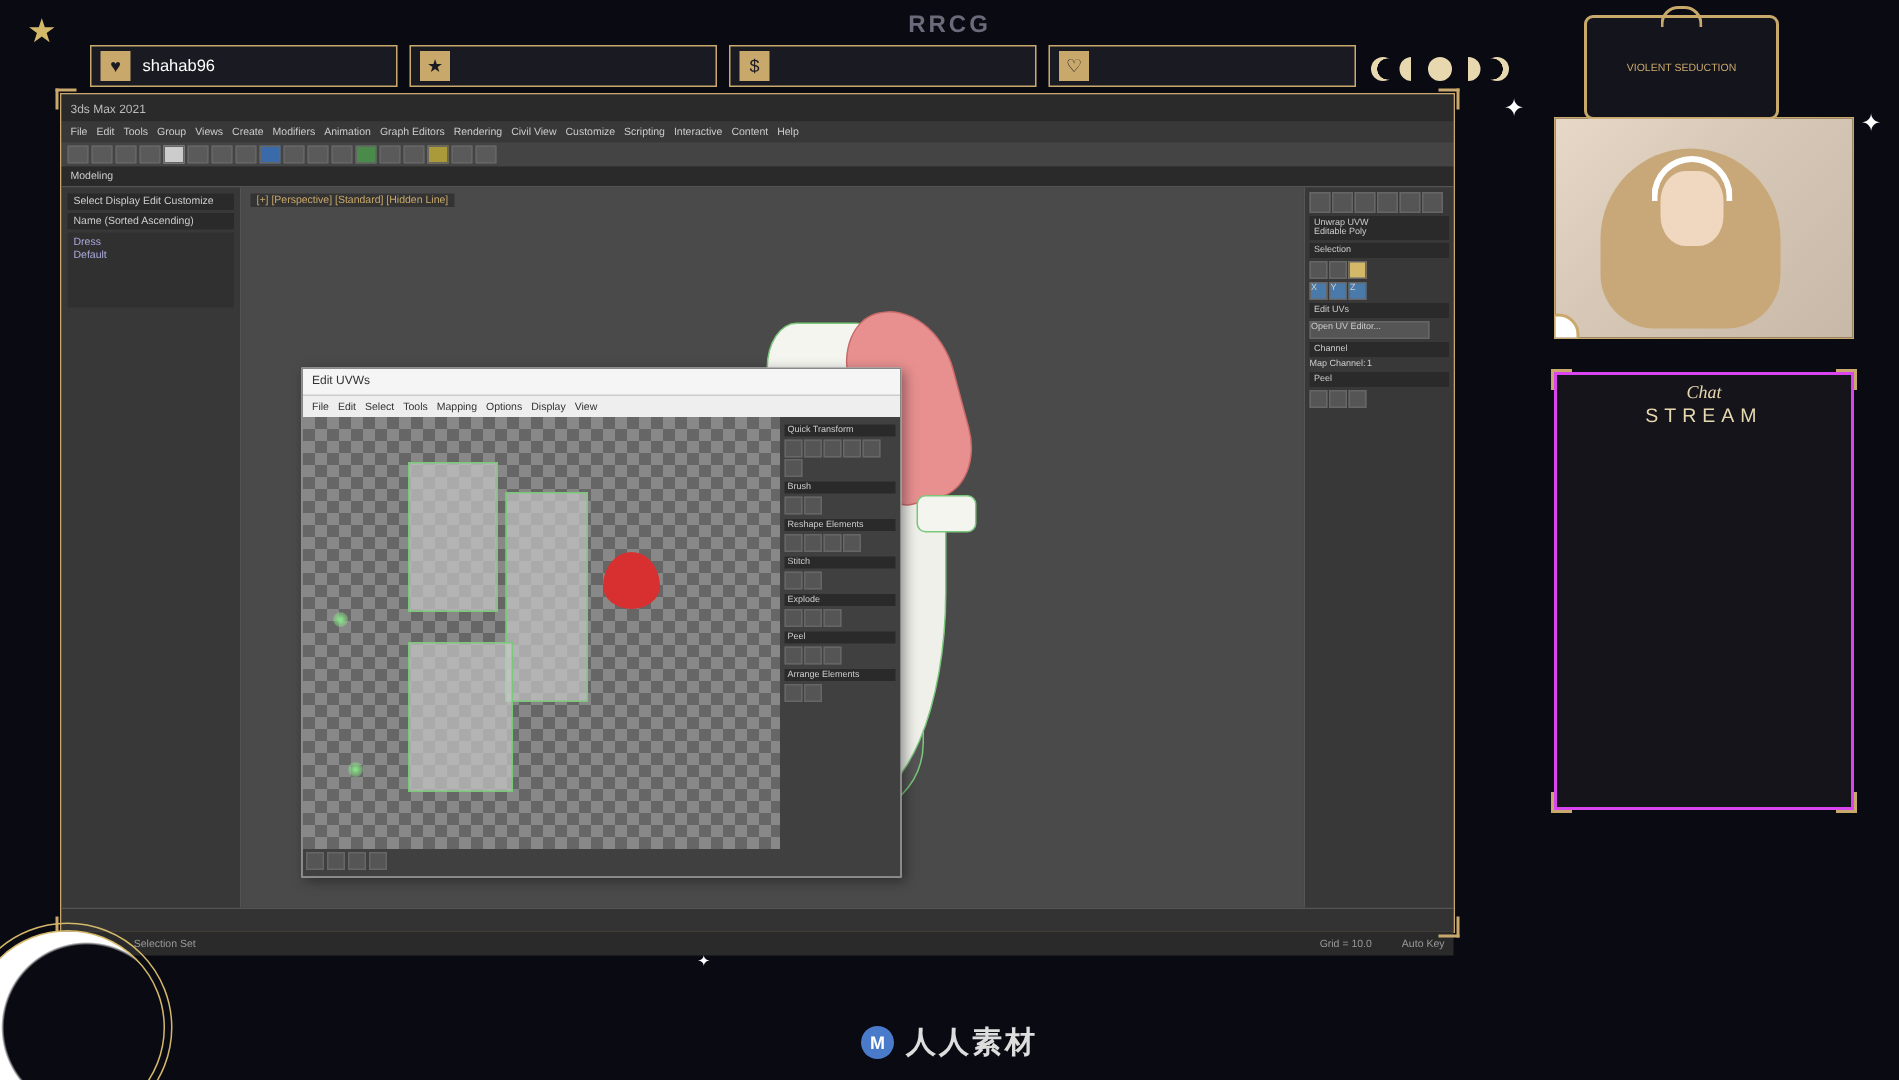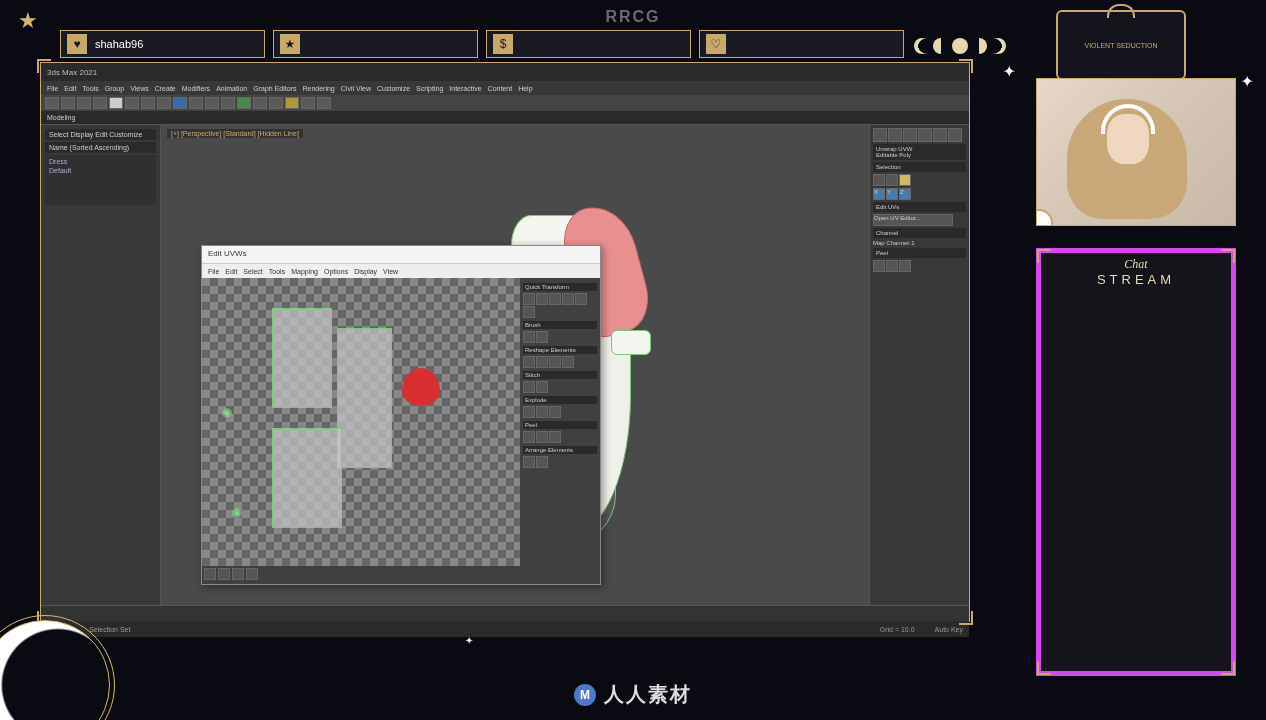--- a/index.html
+++ b/index.html
@@ -161,22 +161,22 @@
 .webcam-frame .app-corner { border-color: #c9a86b; }
 .webcam-scene { position: relative; width: 100%; height: 100%; }
 .person-hair { position: absolute; top: 20px; left: 30px; width: 120px; height: 120px; background: #c8a878; border-radius: 50% 50% 30% 30%; }
 .person-face { position: absolute; top: 35px; left: 70px; width: 42px; height: 50px; background: #f0d8c0; border-radius: 40%; }
 .headphones { position: absolute; top: 25px; left: 64px; width: 54px; height: 30px; border: 4px solid #fff; border-bottom: none; border-radius: 30px 30px 0 0; }
 .circle-badge { position: absolute; bottom: -12px; left: -12px; width: 28px; height: 28px; border-radius: 50%; background: #fff; border: 2px solid #c9a86b; }
 
 
 .chat-frame {
   position: absolute; top: 248px; right: 30px;
-  width: 200px; height: 428px;
-  border: 5px solid #d946ef;
+  width: 200px; height: 292px;
+  border: 2px solid #d946ef;
   background: #14141a;
 }
 .chat-header { text-align: center; padding: 4px; color: #e8d8b0; }
 .chat-header .script { font-family: cursive; font-size: 12px; font-style: italic; }
 .chat-header .main { font-size: 13px; letter-spacing: 4px; font-weight: 300; }
 
 
 .big-moon {
   position: absolute; bottom: -30px; left: -20px;
   width: 130px; height: 130px;

